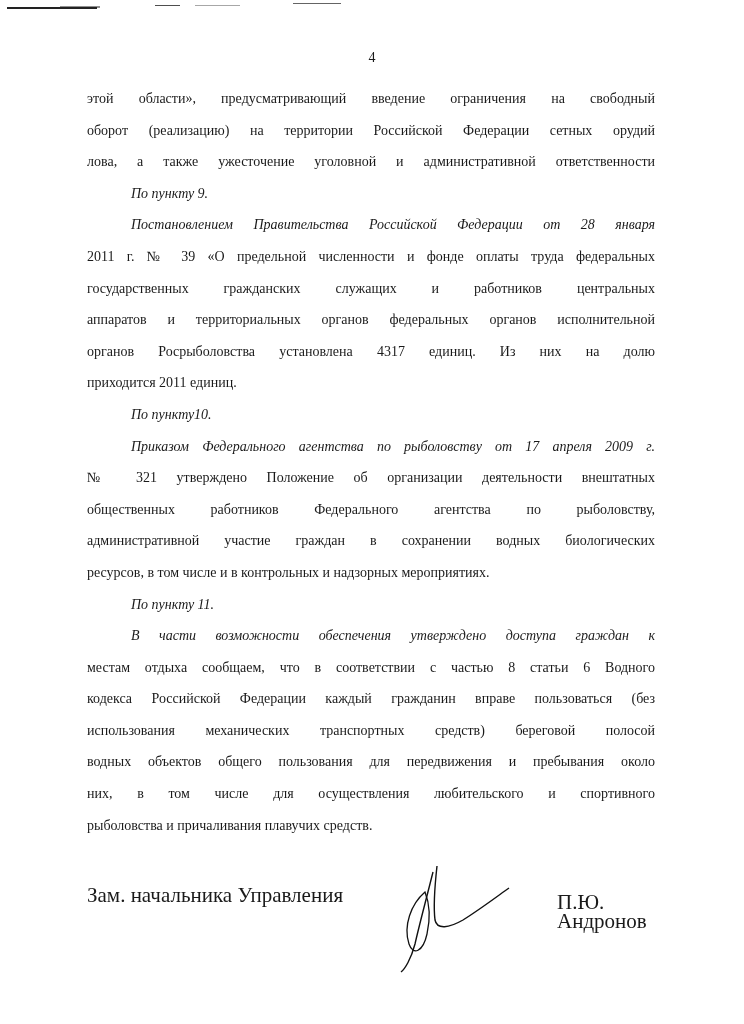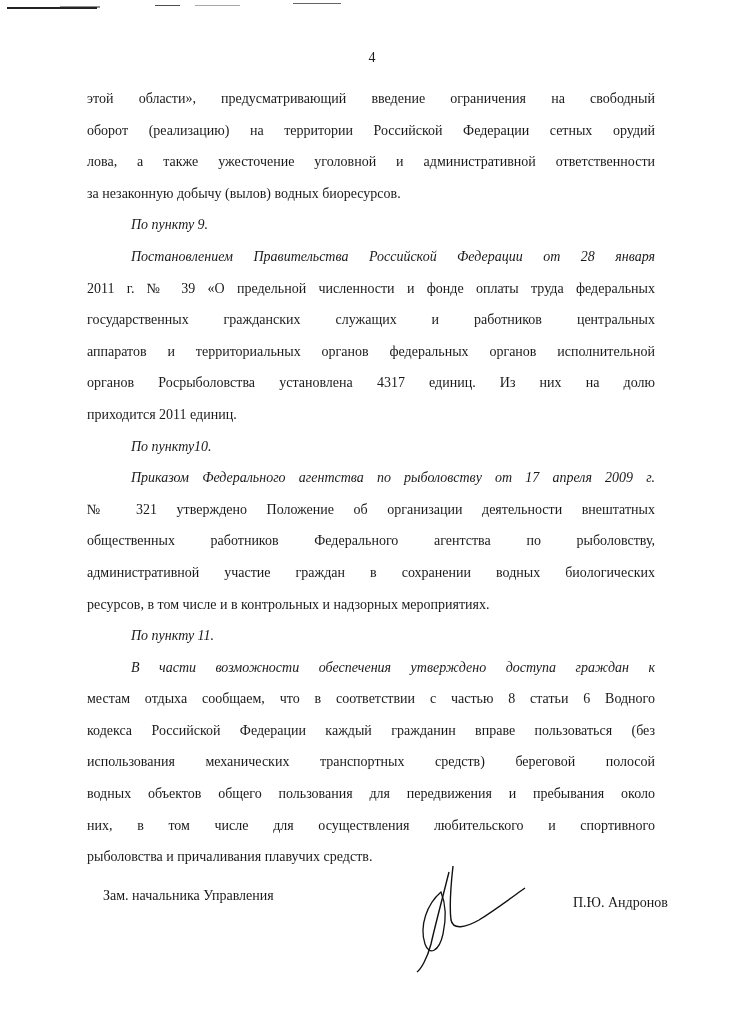--- a/index.html
+++ b/index.html
@@ -17,21 +17,21 @@
       position: absolute; left: 87px; width: 568px; top: 83px;
       font-size: 14px; line-height: 31.6px;
     }
     .line {
       display: block; white-space: nowrap; height: 31.6px;
     }
     .just { text-align: justify; text-align-last: justify; white-space: normal; }
     .indent { padding-left: 44px; font-style: italic; }
     .footer {
       position: absolute; top: 886px; left: 87px; width: 600px; height: 100px;
-      font-size: 14px; line-height: 19px; margin-left: 16px;
+      font-size: 21px; line-height: 19px;
     }
     .position-title { position: absolute; left: 0; top: 0; }
     .signature { position: absolute; left: 308px; top: -22px; width: 120px; height: 110px; }
     .signatory { position: absolute; left: 470px; top: 7px; }
   </style>
 </head>
 <body>
 
 <div class="scan-artifact" style="top:7px;left:7px;width:90px;height:2px;"></div>
 <div class="scan-artifact" style="top:6px;left:60px;width:40px;height:2px;opacity:0.5;"></div>
@@ -39,21 +39,20 @@
 <div class="scan-artifact" style="top:5px;left:195px;width:45px;height:1px;opacity:0.4;"></div>
 <div class="scan-artifact" style="top:3px;left:293px;width:48px;height:1px;opacity:0.7;"></div>
 
 <div class="page-number">4</div>
 
 <div class="body-text" id="body-text">
     <div>
       <span class="line just">этой области», предусматривающий введение ограничения на свободный</span>
       <span class="line just">оборот (реализацию) на территории Российской Федерации сетных орудий</span>
       <span class="line just">лова, а также ужесточение уголовной и административной ответственности</span>
-      <span class="line">за незаконную добычу (вылов) водных биоресурсов.</span>
     </div>
     <div>
       <span class="line indent">По пункту 9.</span>
     </div>
     <div>
       <span class="line just indent">Постановлением Правительства Российской Федерации от 28 января</span>
       <span class="line just">2011 г. № 39 «О предельной численности и фонде оплаты труда федеральных</span>
       <span class="line just">государственных гражданских служащих и работников центральных</span>
       <span class="line just">аппаратов и территориальных органов федеральных органов исполнительной</span>
       <span class="line just">органов Росрыболовства установлена 4317 единиц. Из них на долю</span>

